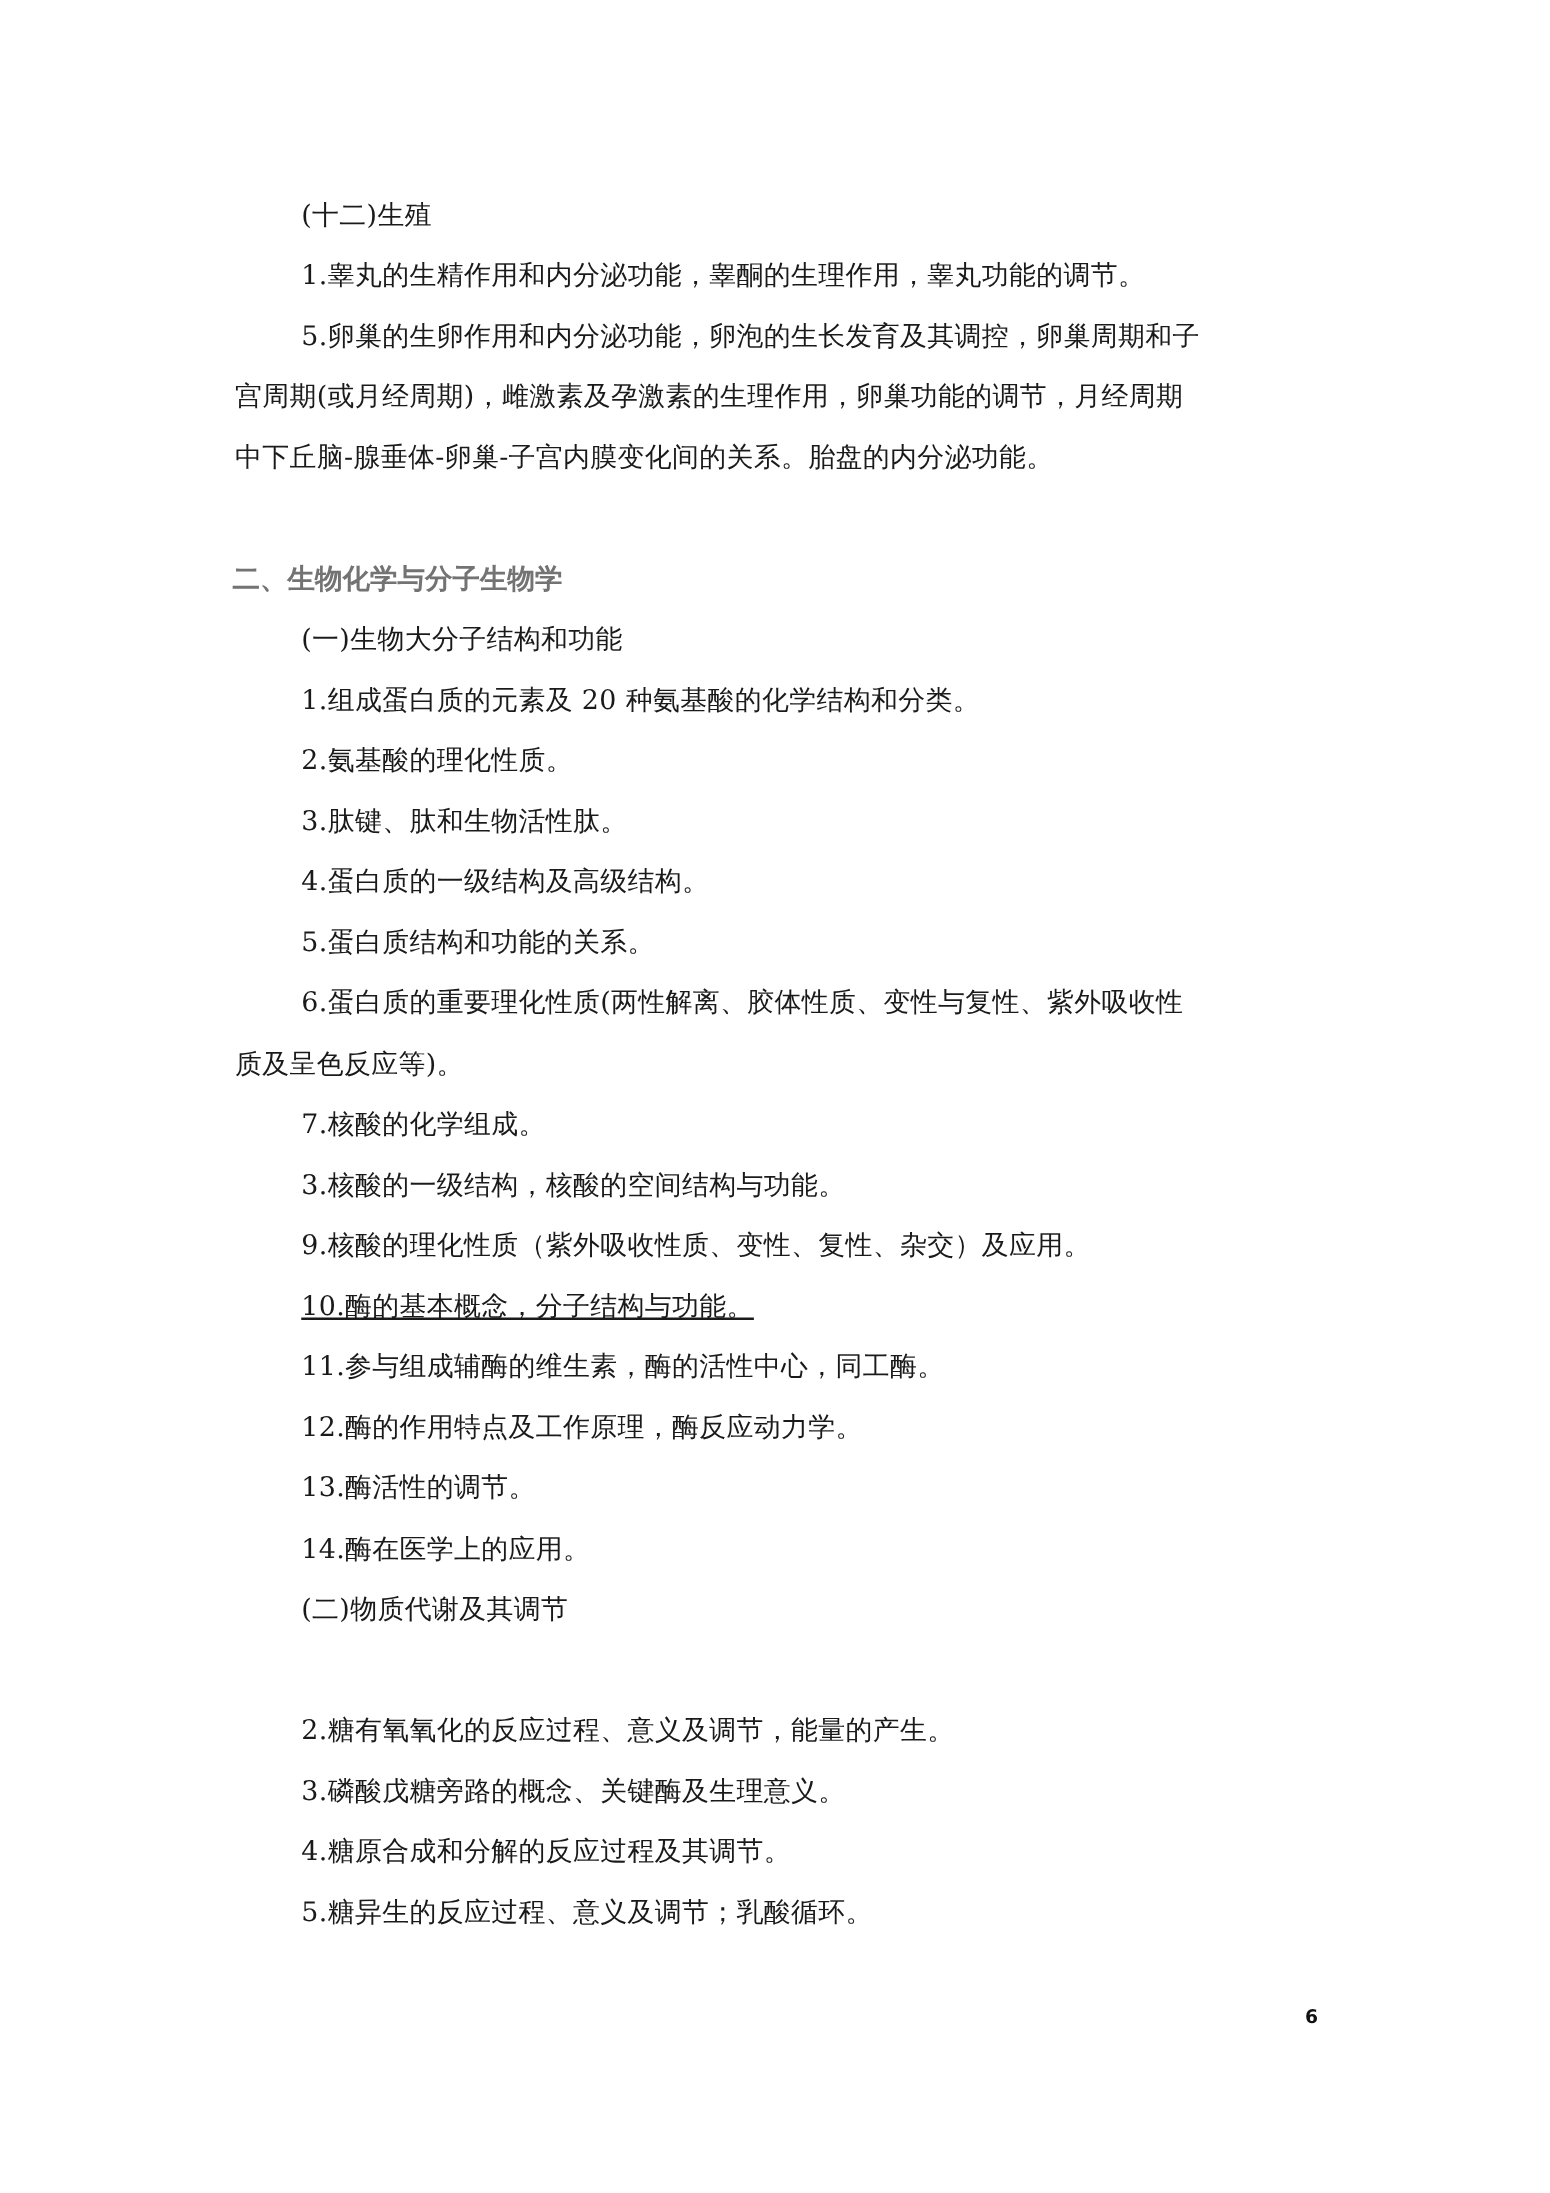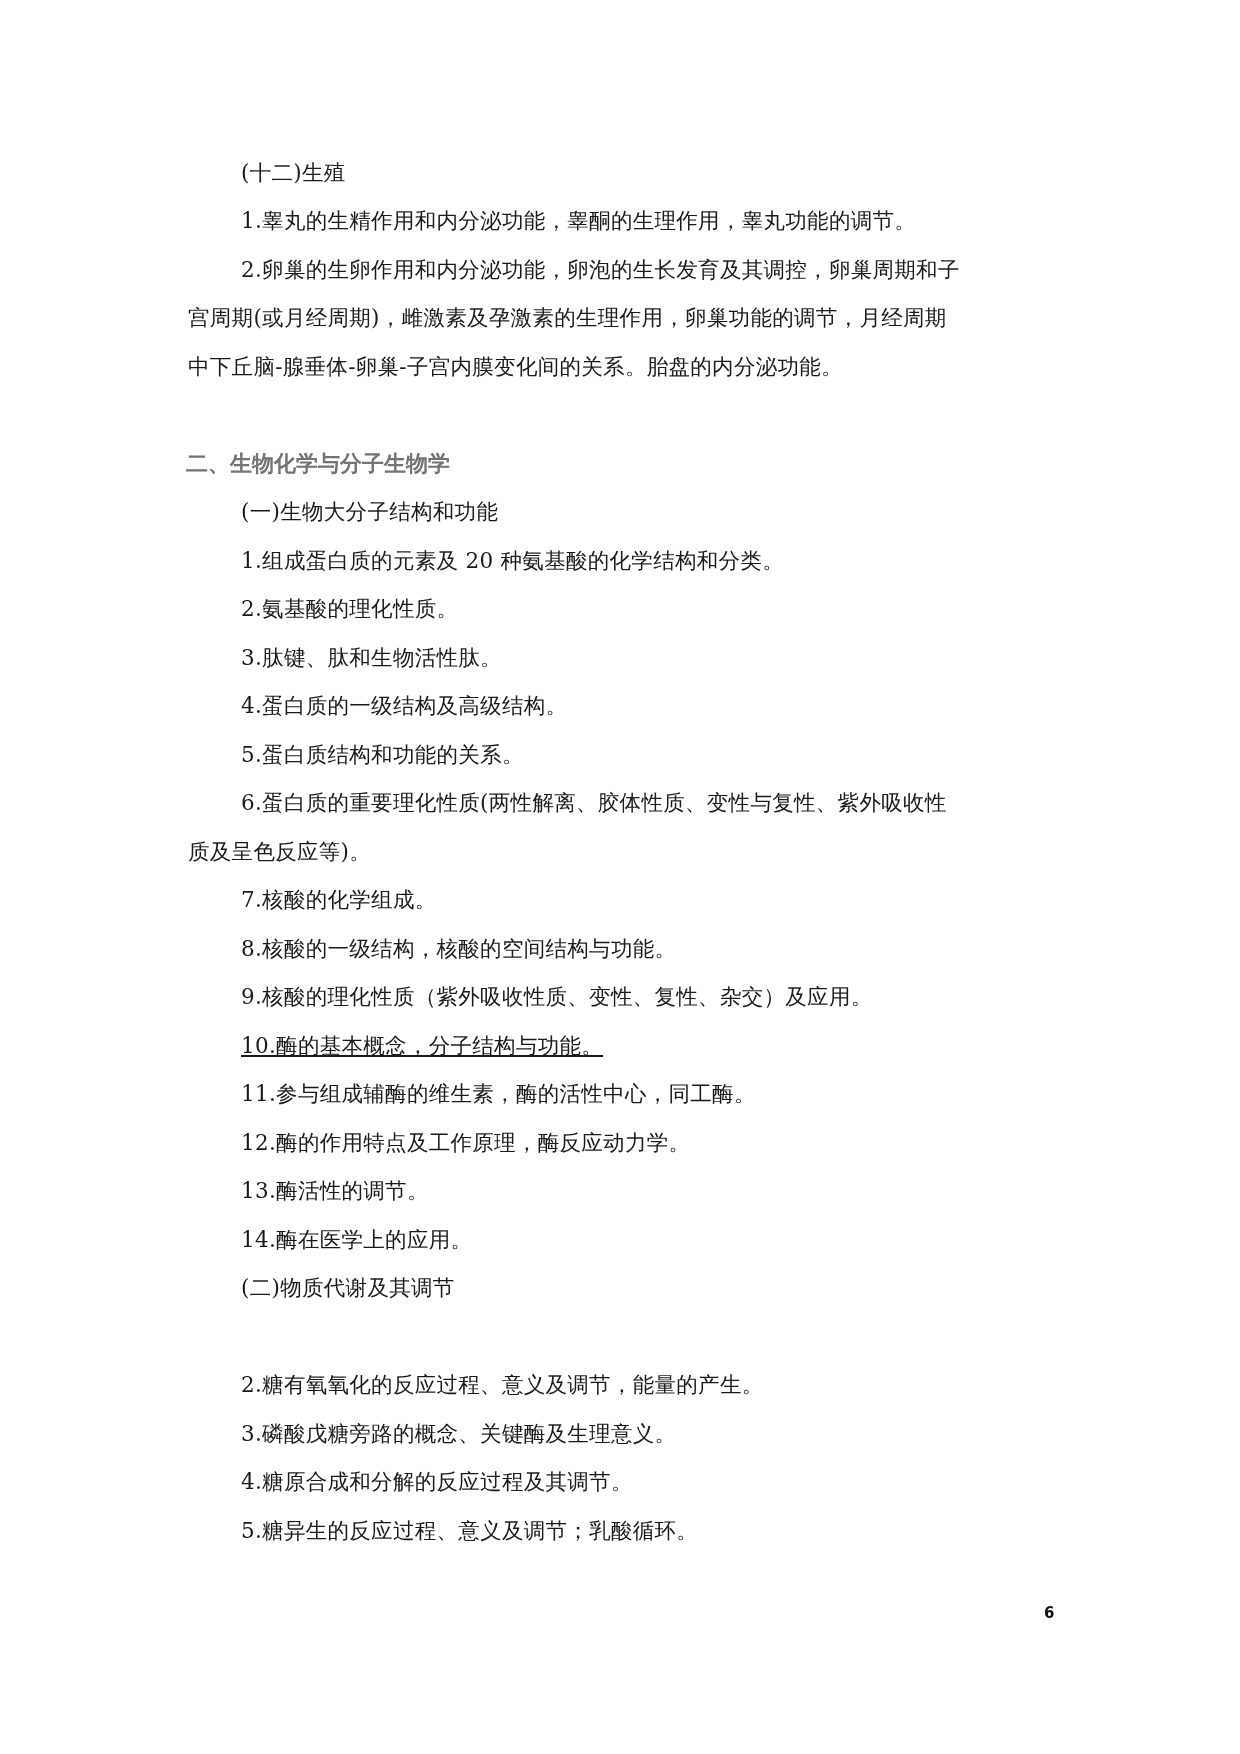--- a/index.html
+++ b/index.html
@@ -53,36 +53,36 @@
       color: #111;
     }
   </style>
 </head>
 <body>
 
 <div class="page">
 
   <div class="line indent" style="top:158px;">(十二)生殖</div>
   <div class="line indent" style="top:206px;">1.睾丸的生精作用和内分泌功能，睾酮的生理作用，睾丸功能的调节。</div>
-  <div class="line indent" style="top:255px;">2.卵巢的生卵作用和内分泌功能，卵泡的生长发育及其调控，卵巢周期和子</div>
+  <div class="line indent" style="top:255px;">5.卵巢的生卵作用和内分泌功能，卵泡的生长发育及其调控，卵巢周期和子</div>
   <div class="line flush" style="top:352px;">中下丘脑-腺垂体-卵巢-子宫内膜变化间的关系。胎盘的内分泌功能。</div>
   <div class="line flush" style="top:303px;">宫周期(或月经周期)，雌激素及孕激素的生理作用，卵巢功能的调节，月经周期</div>
 
   <div class="heading" style="top:449px;">二、生物化学与分子生物学</div>
 
   <div class="line indent" style="top:497px;">(一)生物大分子结构和功能</div>
   <div class="line indent" style="top:546px;">1.组成蛋白质的元素及 20 种氨基酸的化学结构和分类。</div>
   <div class="line indent" style="top:594px;">2.氨基酸的理化性质。</div>
   <div class="line indent" style="top:643px;">3.肽键、肽和生物活性肽。</div>
   <div class="line indent" style="top:691px;">4.蛋白质的一级结构及高级结构。</div>
   <div class="line indent" style="top:740px;">5.蛋白质结构和功能的关系。</div>
   <div class="line indent" style="top:788px;">6.蛋白质的重要理化性质(两性解离、胶体性质、变性与复性、紫外吸收性</div>
   <div class="line flush" style="top:837px;text-align:center;">质及呈色反应等)。</div>
   <div class="line indent" style="top:885px;">7.核酸的化学组成。</div>
-  <div class="line indent" style="top:934px;">8.核酸的一级结构，核酸的空间结构与功能。</div>
+  <div class="line indent" style="top:934px;">3.核酸的一级结构，核酸的空间结构与功能。</div>
   <div class="line indent" style="top:982px;">9.核酸的理化性质（紫外吸收性质、变性、复性、杂交）及应用。</div>
   <div class="line indent" style="top:1031px;text-decoration:underline;">10.酶的基本概念，分子结构与功能。</div>
   <div class="line indent" style="top:1079px;">11.参与组成辅酶的维生素，酶的活性中心，同工酶。</div>
   <div class="line indent" style="top:1128px;">12.酶的作用特点及工作原理，酶反应动力学。</div>
   <div class="line indent" style="top:1176px;">13.酶活性的调节。</div>
   <div class="line indent" style="top:1225px;text-align:center;">14.酶在医学上的应用。</div>
 
   <div class="line indent" style="top:1273px;">(二)物质代谢及其调节</div>
   <div class="line indent" style="top:1370px;">2.糖有氧氧化的反应过程、意义及调节，能量的产生。</div>
   <div class="line indent" style="top:1419px;">3.磷酸戊糖旁路的概念、关键酶及生理意义。</div>

